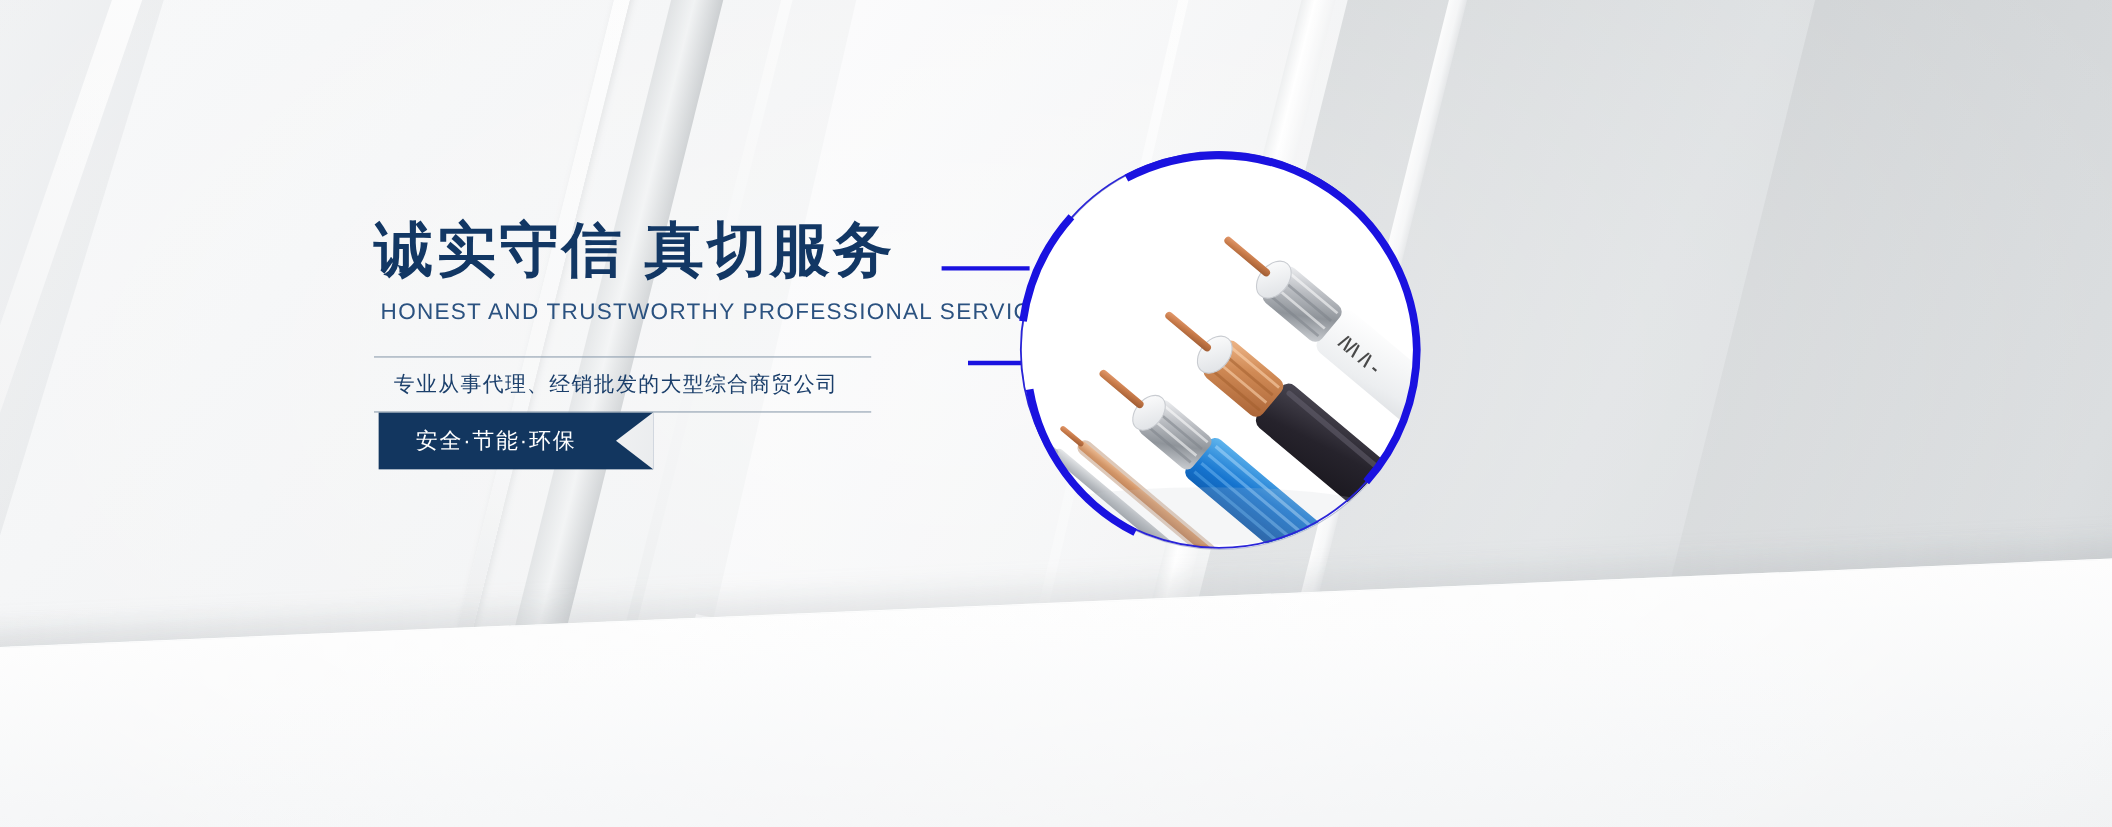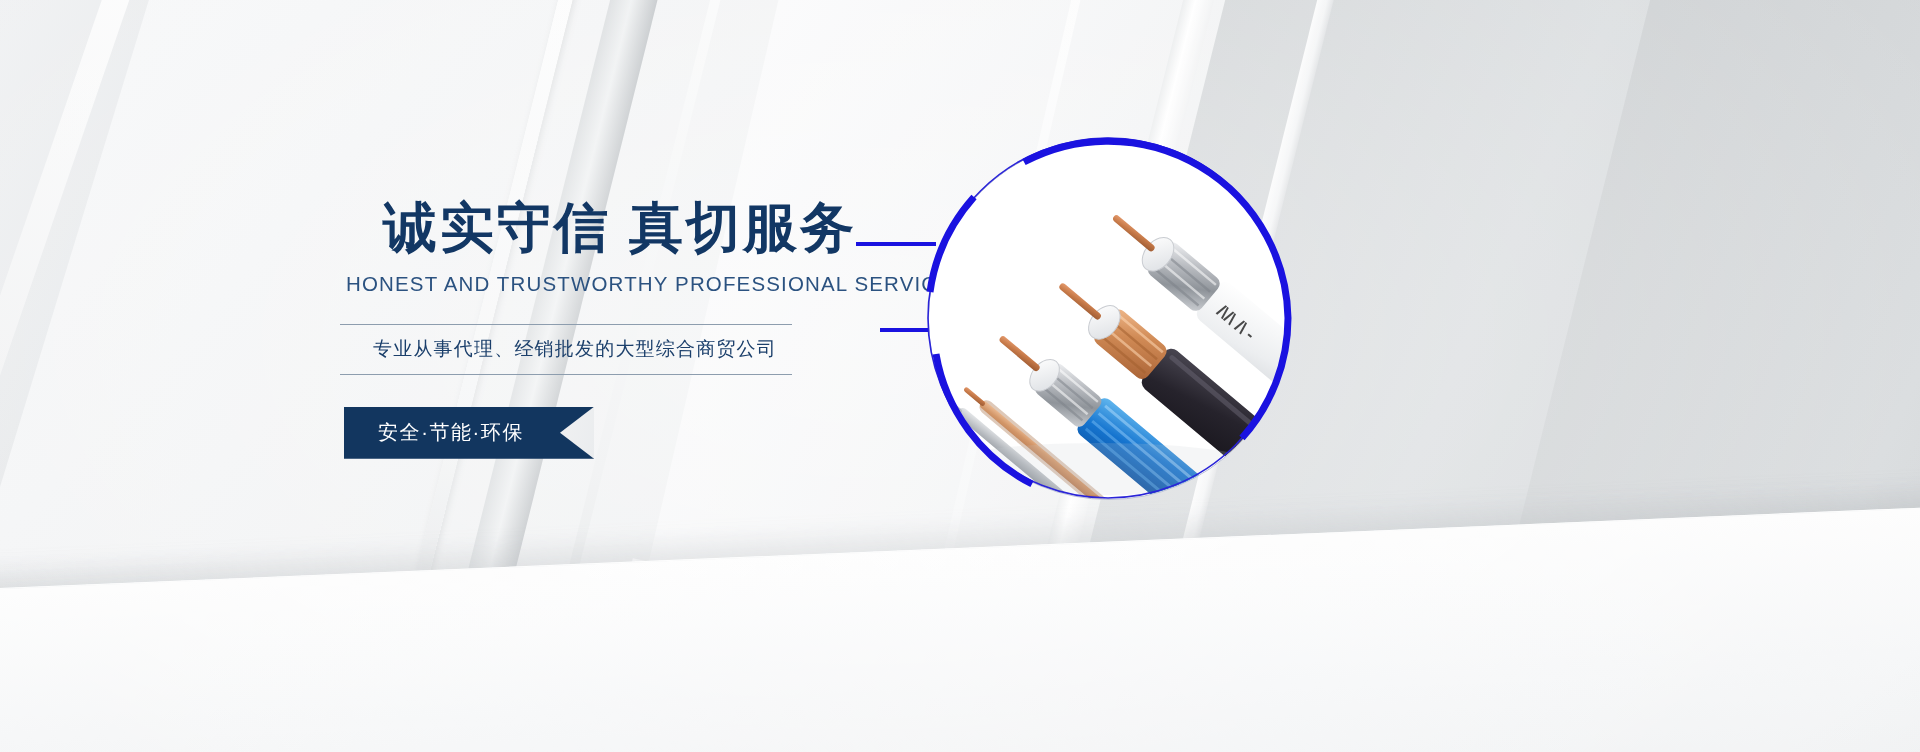--- a/index.html
+++ b/index.html
@@ -110,40 +110,40 @@
     left:612px;bottom:96px;width:58px;height:100px;
     background:linear-gradient(90deg,#fbfbfc 0%,#e9ebec 50%,#c8cbce 100%);
     transform:rotate(12deg);transform-origin:bottom left;
   }
   .vignette{
     position:absolute;inset:0;
     background:radial-gradient(115% 150% at 45% 45%,rgba(255,255,255,.45) 0%,rgba(255,255,255,0) 55%,rgba(175,180,185,.22) 100%);
   }
 
   
-  .text-block{position:absolute;left:340px;top:196px;width:560px;text-align:center;}
+  .text-block{position:absolute;left:340px;top:196px;width:560px;}
   .headline{
     font-size:54px;font-weight:bold;color:#123764;letter-spacing:3px;
     line-height:1.18;margin:0;white-space:nowrap;
   }
   .subtitle{
     margin:12px 0 0 6px;font-size:20.5px;color:#2b5280;letter-spacing:1.15px;
     white-space:nowrap;font-weight:400;
   }
   .desc-wrap{
     margin-top:28px;width:452px;
     border-top:1.4px solid #8d9dae;border-bottom:1.4px solid #8d9dae;
     padding:11px 0 12px 0;
     font-family:Liberation Mono, monospace;
   }
   .desc{
     margin:0 0 0 18px;font-size:19px;color:#1b3f6b;letter-spacing:1.2px;white-space:nowrap;
   }
   .ribbon-shape{
-    position:relative;margin-top:32px;margin-left:4px;width:250px;height:52px;
+    position:relative;margin-left:4px;width:250px;height:52px;
   }
   .ribbon-body{
     position:absolute;inset:0;background:#12365f;
     clip-path:polygon(0 0, 100% 0, 100% 100%, 0 100%);
   }
   .ribbon-notch{
     position:absolute;right:0;top:0;width:34px;height:52px;
     background:linear-gradient(105deg,#f0f1f2 0%,#eaecee 100%);
     clip-path:polygon(100% 0, 100% 100%, 0 50%);
   }

